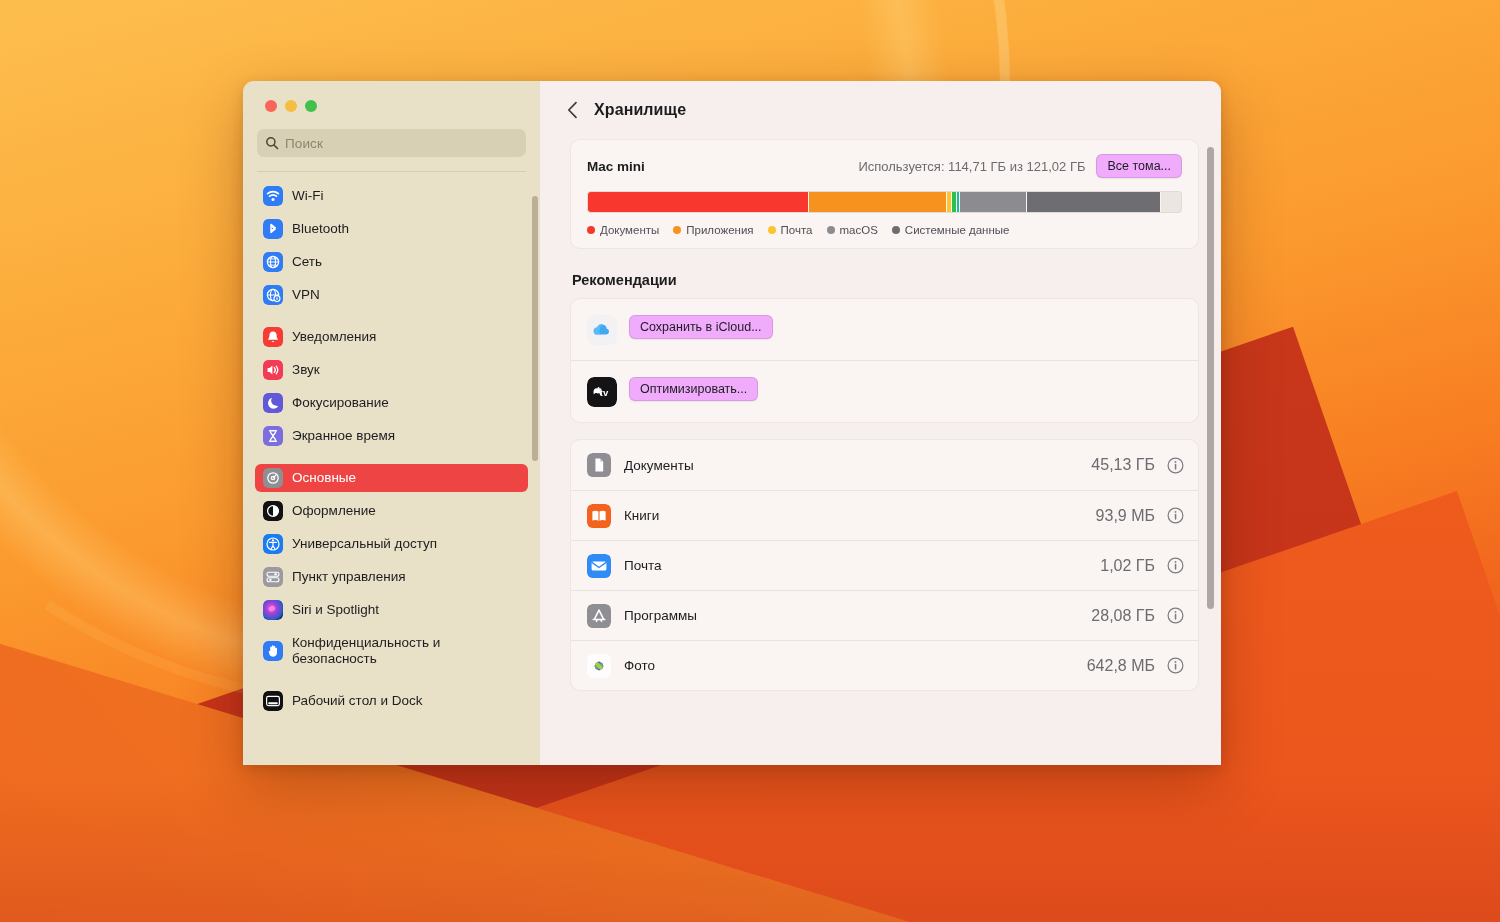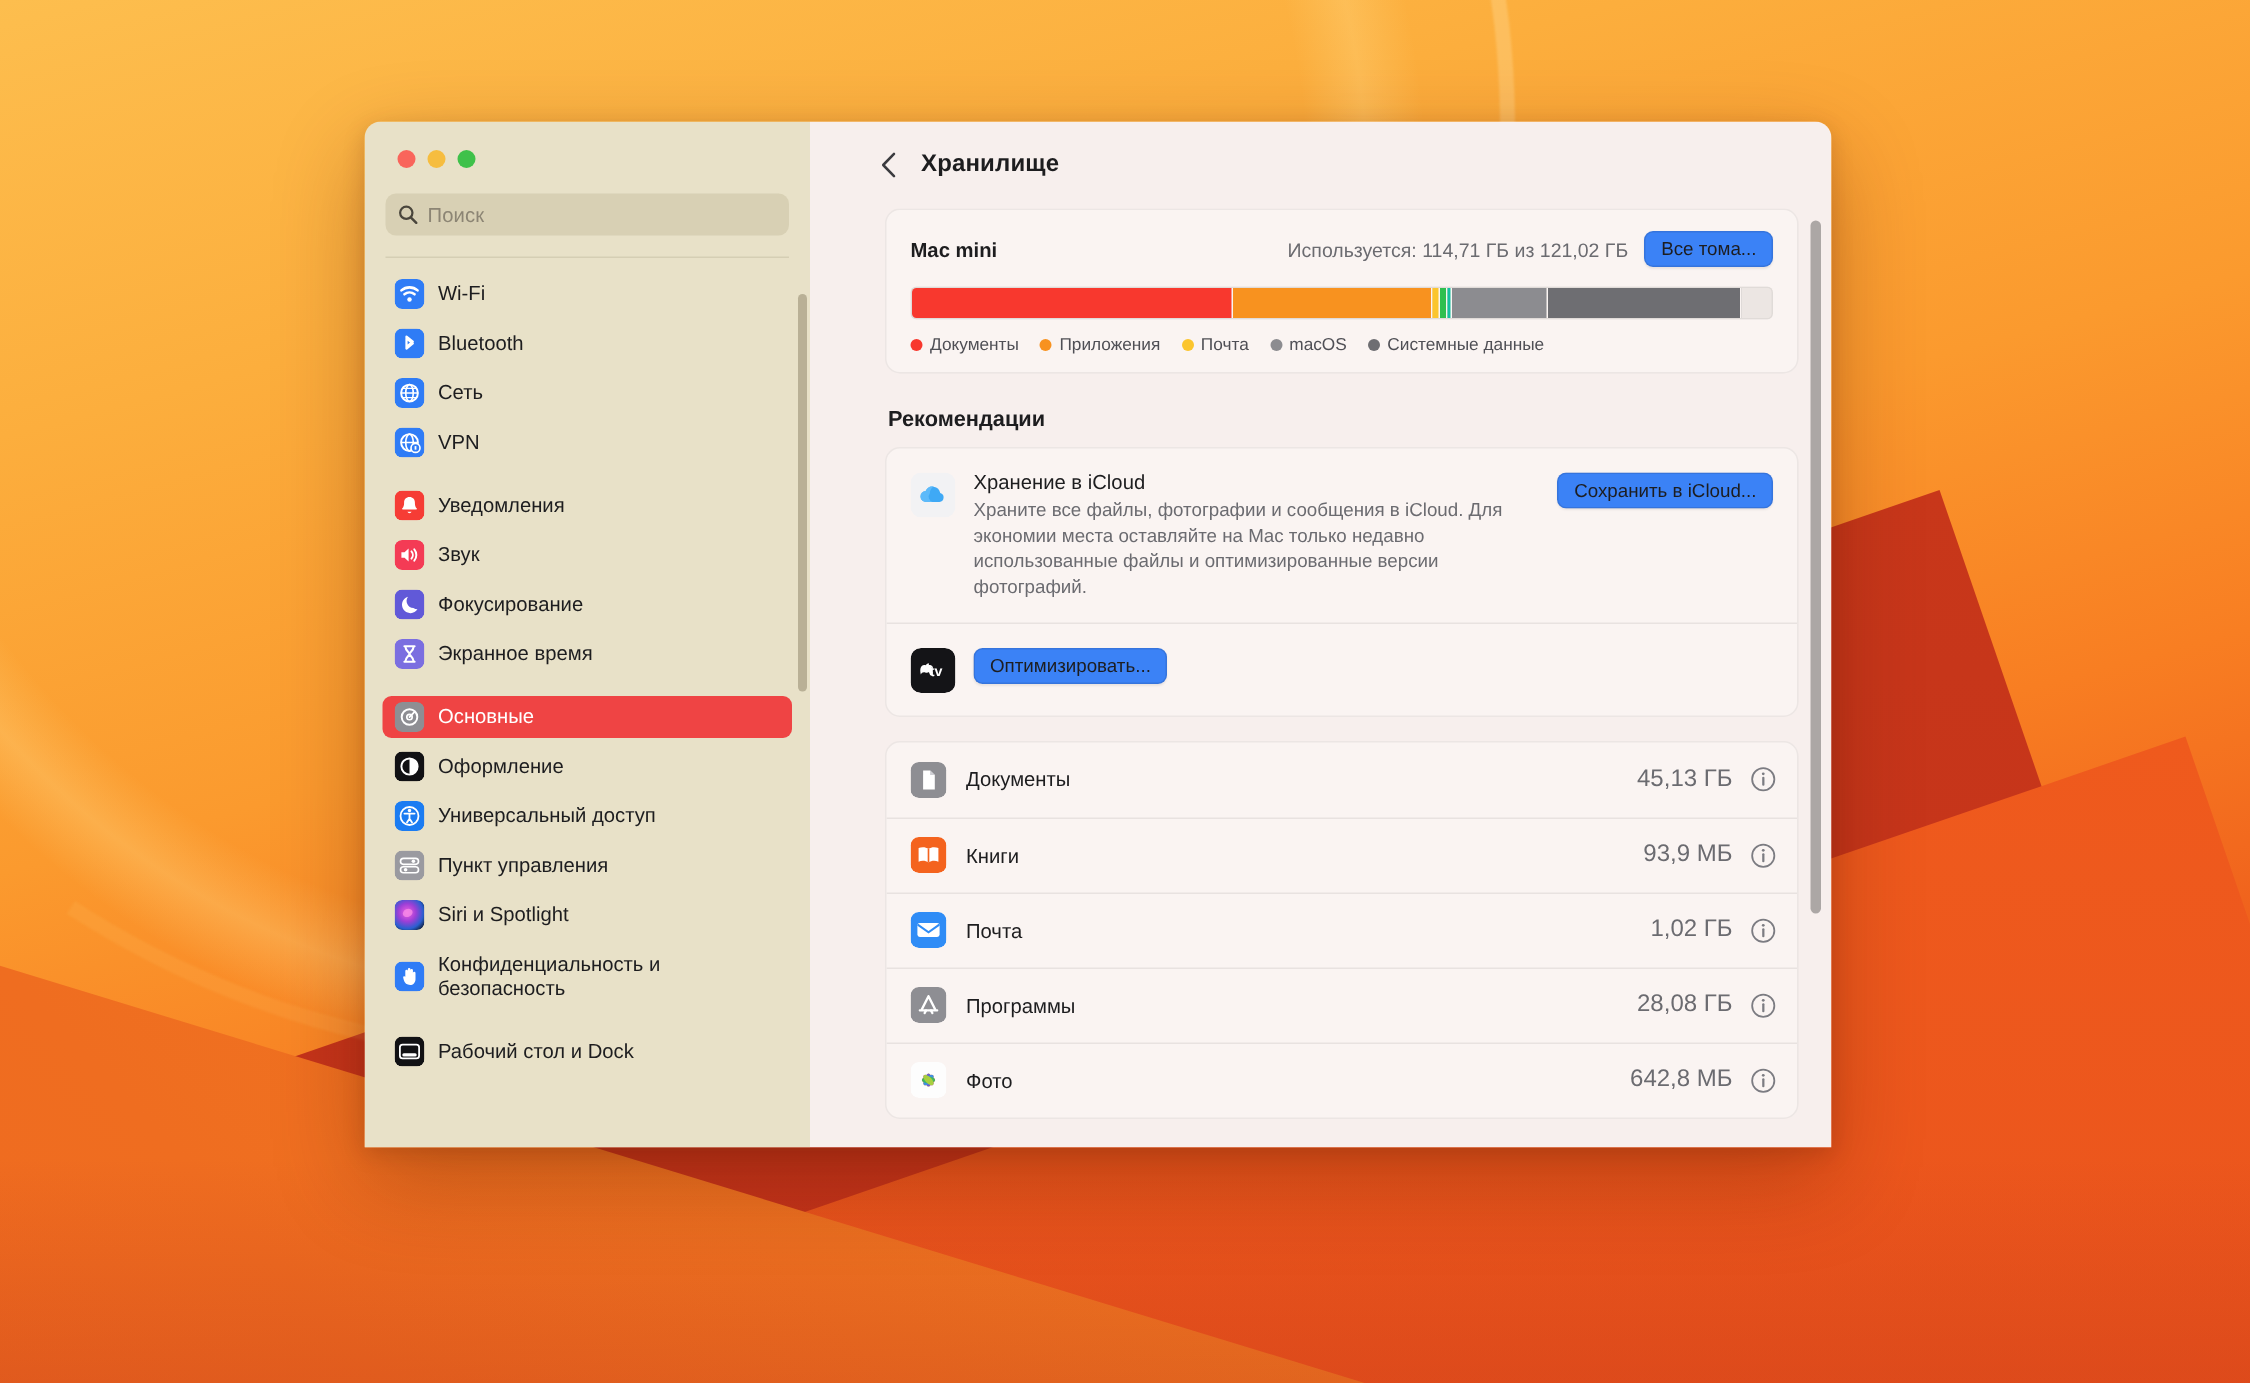--- a/index.html
+++ b/index.html
@@ -147,21 +147,20 @@
     background: linear-gradient(180deg, rgba(232,225,200,0) 0%, rgba(232,225,200,0.96) 78%);
     pointer-events: none;
   }
 
   
   #main {
     position: relative;
     flex: 1 1 auto;
     background: #f7efed;
     overflow: hidden;
-    padding-left: 20px;
   }
   #main-header {
     display: flex; align-items: center;
     height: 58px;
     padding: 0 0 0 22px;
   }
   .back-chevron { width: 20px; height: 20px; display: flex; align-items: center; justify-content: center; }
   .page-title {
     font-size: 16px; font-weight: bold; color: #1d1d1f;
     margin-left: 12px; letter-spacing: 0.1px;
@@ -178,21 +177,21 @@
     border: 1px solid rgba(0,0,0,0.055);
   }
   
   .summary-card { padding: 14px 16px 12px 16px; }
   .summary-top { display: flex; align-items: center; justify-content: space-between; gap: 48px; }
   .device-name { font-size: 13.5px; font-weight: bold; color: #1d1d1f; }
   .summary-right { display: flex; align-items: center; gap: 11px; }
   .usage-text { font-size: 13px; color: #6b6b70; }
   .btn {
     font-size: 12.5px; color: #1d1d1f;
-    background: #3b82f6;
+    background: #f0abfc;
     border: 1px solid rgba(0,0,0,0.10);
     border-radius: 6px;
     padding: 4px 10px;
     box-shadow: 0 1px 1.5px rgba(0,0,0,0.07);
     white-space: nowrap;
   }
   .bar {
     margin-top: 13px;
     height: 22px;
     border-radius: 4px;
@@ -535,24 +534,20 @@
         <div class="card rec-card">
 
           <div class="rec-row">
             <span class="rec-ico">
               <svg width="30" height="30" viewBox="0 0 30 30">
                 <rect width="30" height="30" rx="7" fill="#f2f2f4"></rect>
                 <path d="M10.4 19.6a3.6 3.6 0 0 1-.3-7.2 5.1 5.1 0 0 1 9.7 1.3 3 3 0 0 1-.5 5.9z" fill="#3fa9f5"></path>
                 <path d="M10.4 19.6a3.6 3.6 0 0 1-.3-7.2 5.1 5.1 0 0 1 5.4-3.1 5.4 5.4 0 0 0-2.6 4.6 3.6 3.6 0 0 0 1.9 5.7z" fill="#63bdfa" opacity="0.85"></path>
               </svg>
             </span>
-            <div class="rec-body">
-              <div class="rec-title">Хранение в iCloud</div>
-              <div class="rec-desc">Храните все файлы, фотографии и сообщения в iCloud. Для экономии места оставляйте на Mac только недавно использованные файлы и оптимизированные версии фотографий.</div>
-            </div>
             <div class="rec-action">
               <button class="btn">Сохранить в iCloud...</button>
             </div>
           </div>
 
           <div class="rec-row">
             <span class="rec-ico">
               <svg width="30" height="30" viewBox="0 0 30 30">
                 <rect width="30" height="30" rx="7" fill="#141417"></rect>
                 <path d="M11.9 11.9c.5-.6.4-1.5.3-1.8-.8 0-1.4.5-1.7.9-.3.4-.5 1.1-.4 1.7.7.1 1.3-.3 1.8-.8z" fill="#fff"></path>

